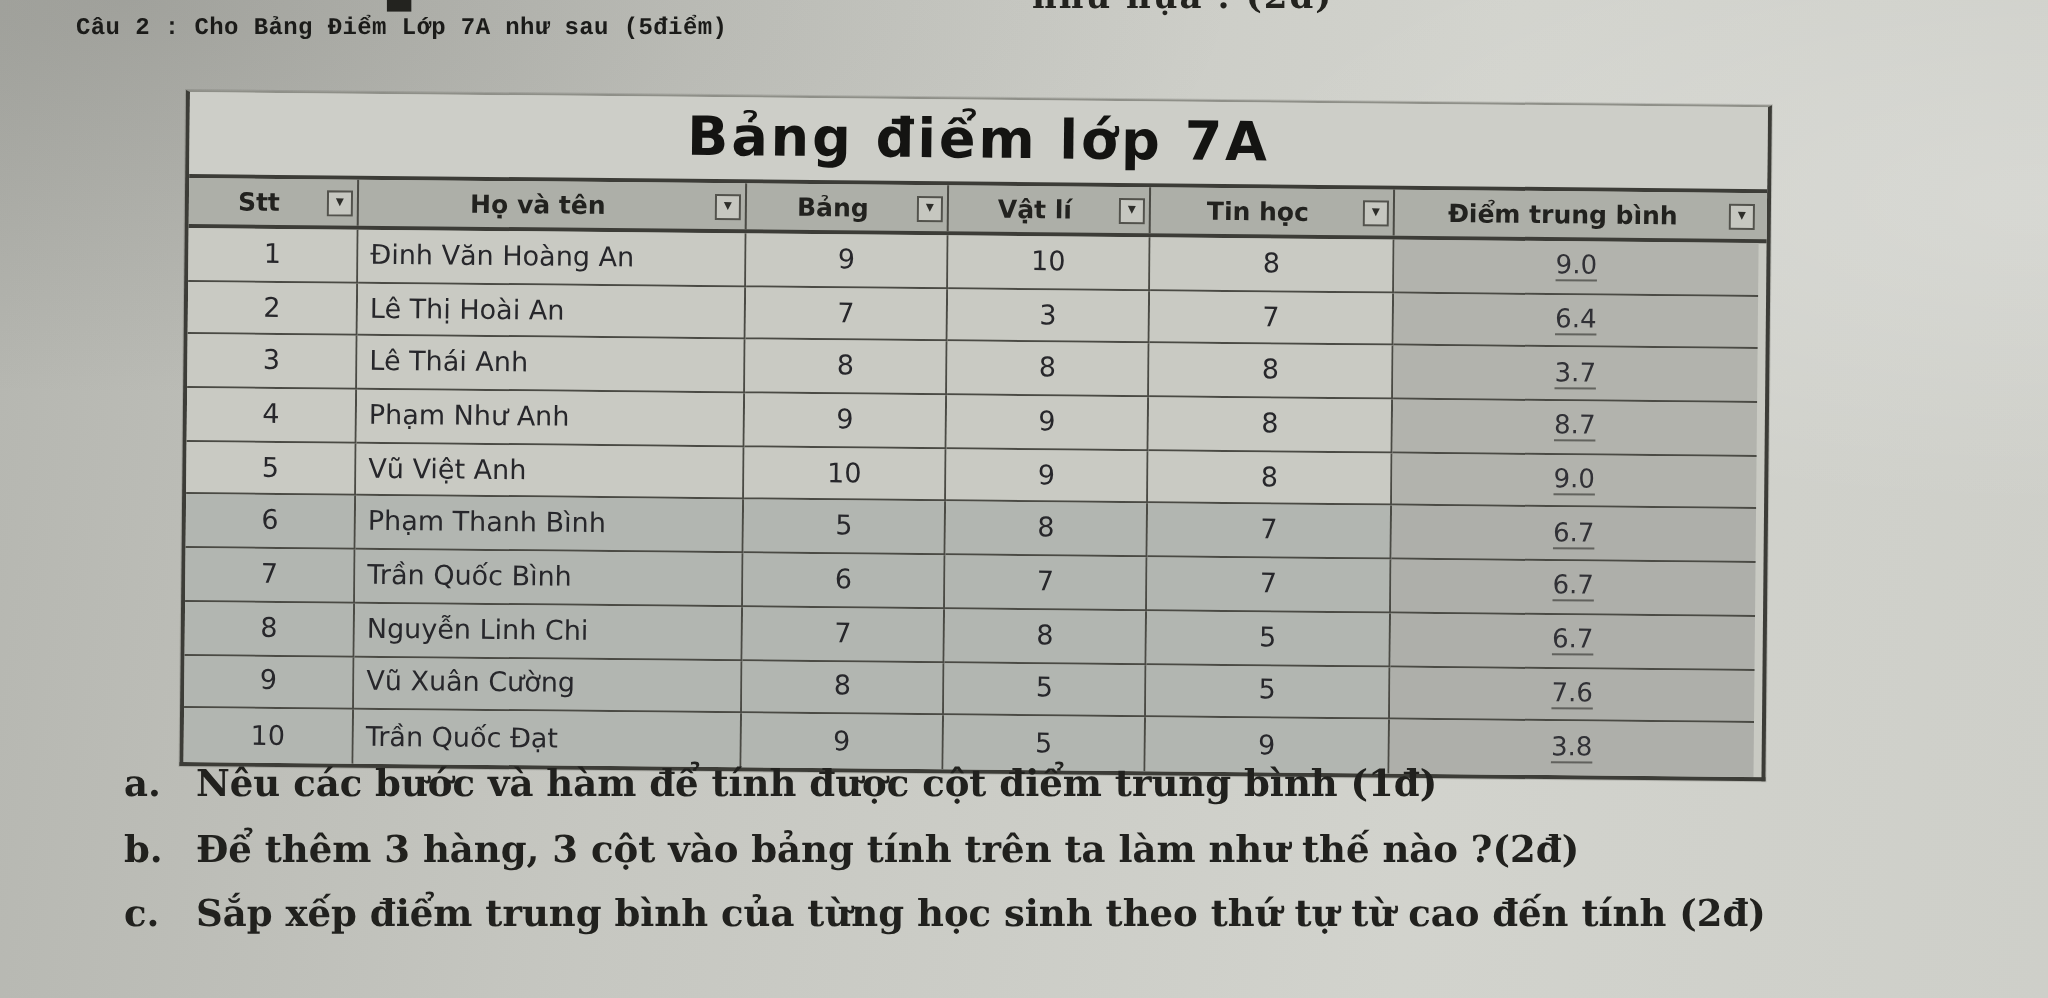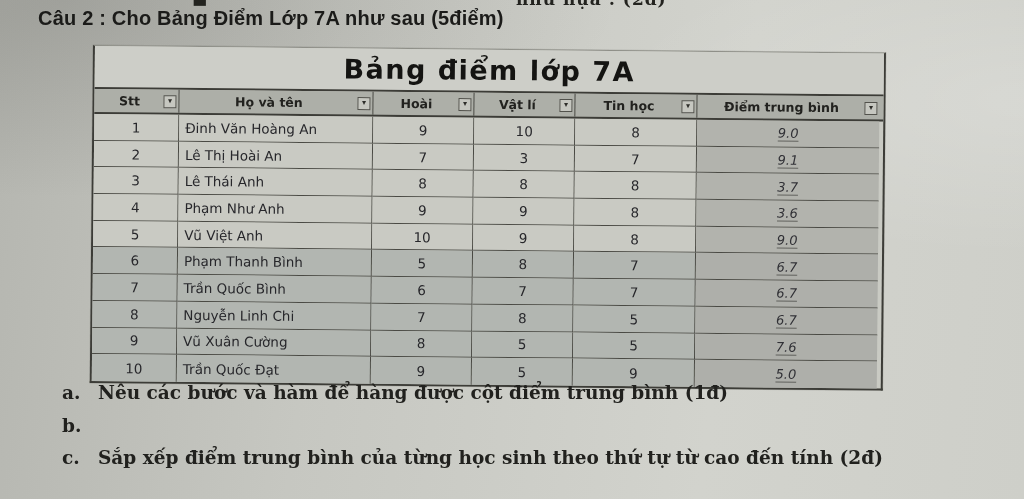--- a/index.html
+++ b/index.html
@@ -18,22 +18,22 @@
   }
   
   .frag{position:absolute;top:0;overflow:hidden;color:#23231f;font-weight:bold;
         font-family:"DejaVu Serif","Liberation Serif",serif;}
   .frag-1{left:192px;height:7px;width:26px;font-size:16px;}
   .frag-1 span{display:block;margin-top:-8px;}
   .frag-2{left:516px;height:9px;width:250px;font-size:17px;letter-spacing:1px;}
   .frag-2 span{display:block;margin-top:-11px;}
   .heading{
     position:absolute;left:38px;top:7px;
-    font-family:Liberation Sans, sans-serif;
-    font-weight:bold;font-size:20px;color:#1b1b19;letter-spacing:0.2px;
+    font-family:Liberation Mono, monospace;
+    font-weight:bold;font-size:12px;color:#1b1b19;letter-spacing:0.2px;
     white-space:nowrap;
   }
   
   .sheet{
     position:absolute;left:93px;top:45px;width:789px;
     transform:rotate(0.55deg);transform-origin:0 0;
     border:2px solid #3c3c37;border-top:1px solid rgba(70,70,64,0.45);
     background:#c9cac3;
     box-shadow:0 0 0 0.5px rgba(80,80,75,0.2);
   }
@@ -58,21 +58,21 @@
   }
   .trow{height:26.7px;}
   .cell{
     display:flex;align-items:center;justify-content:center;
     border-right:1px solid #4a4a44;border-bottom:1px solid #4a4a44;
     font-size:13.5px;color:#27272b;background:#c9cac3;overflow:hidden;white-space:nowrap;
   }
   .cell.name{justify-content:flex-start;padding-left:6px;}
   .cell.dtb{background:#b2b3ad;border-right:none;font-size:13px;color:#313136;}
   .cell.dtb .u{text-decoration:underline;text-underline-offset:3px;
-               text-decoration-color:rgba(45,45,42,0.6);text-decoration-thickness:1px;font-style:italic;}
+               text-decoration-color:rgba(45,45,42,0.6);text-decoration-thickness:1px;}
   .trow.shaded .cell{background:#b2b6b1;}
   .trow.shaded .cell.dtb{background:#aeafaa;}
   .trow:last-child .cell{border-bottom:none;}
   
   .questions{
     position:absolute;left:62px;top:382px;
     font-family:"DejaVu Serif","Liberation Serif",serif;
     font-weight:600;color:#21211e;font-size:18.5px;
   }
   .q-line{display:flex;margin-bottom:11.5px;white-space:nowrap;}
@@ -98,21 +98,21 @@
     <div class="hrow">
       <div class="hcell">
         <span>Stt</span>
         <span class="filter-btn">▾</span>
       </div>
       <div class="hcell">
         <span>Họ và tên</span>
         <span class="filter-btn">▾</span>
       </div>
       <div class="hcell">
-        <span>Hoài</span>
+        <span>Bảng</span>
         <span class="filter-btn">▾</span>
       </div>
       <div class="hcell">
         <span>Vật lí</span>
         <span class="filter-btn">▾</span>
       </div>
       <div class="hcell">
         <span>Tin học</span>
         <span class="filter-btn">▾</span>
       </div>
@@ -133,41 +133,41 @@
             <span class="u">9.0</span>
           </div>
         </div>
         <div class="trow">
           <div class="cell">2</div>
           <div class="cell name">Lê Thị Hoài An</div>
           <div class="cell">7</div>
           <div class="cell">3</div>
           <div class="cell">7</div>
           <div class="cell dtb">
-            <span class="u">9.1</span>
+            <span class="u">6.4</span>
           </div>
         </div>
         <div class="trow">
           <div class="cell">3</div>
           <div class="cell name">Lê Thái Anh</div>
           <div class="cell">8</div>
           <div class="cell">8</div>
           <div class="cell">8</div>
           <div class="cell dtb">
             <span class="u">3.7</span>
           </div>
         </div>
         <div class="trow">
           <div class="cell">4</div>
           <div class="cell name">Phạm Như Anh</div>
           <div class="cell">9</div>
           <div class="cell">9</div>
           <div class="cell">8</div>
           <div class="cell dtb">
-            <span class="u">3.6</span>
+            <span class="u">8.7</span>
           </div>
         </div>
         <div class="trow">
           <div class="cell">5</div>
           <div class="cell name">Vũ Việt Anh</div>
           <div class="cell">10</div>
           <div class="cell">9</div>
           <div class="cell">8</div>
           <div class="cell dtb">
             <span class="u">9.0</span>
@@ -213,33 +213,34 @@
             <span class="u">7.6</span>
           </div>
         </div>
         <div class="trow shaded">
           <div class="cell">10</div>
           <div class="cell name">Trần Quốc Đạt</div>
           <div class="cell">9</div>
           <div class="cell">5</div>
           <div class="cell">9</div>
           <div class="cell dtb">
-            <span class="u">5.0</span>
+            <span class="u">3.8</span>
           </div>
         </div>
       </div>
   </div>
 
   <div class="questions">
     <div class="q-line">
       <span class="q-label">a.</span>
-      <span class="q-text">Nêu các bước và hàm để hàng được cột điểm trung bình (1đ)</span>
+      <span class="q-text">Nêu các bước và hàm để tính được cột điểm trung bình (1đ)</span>
     </div>
     <div class="q-line">
       <span class="q-label">b.</span>
+      <span class="q-text">Để thêm 3 hàng, 3 cột vào bảng tính trên ta làm như thế nào ?(2đ)</span>
     </div>
     <div class="q-line">
       <span class="q-label">c.</span>
       <span class="q-text">Sắp xếp điểm trung bình của từng học sinh theo thứ tự từ cao đến tính (2đ)</span>
     </div>
   </div>
 
 </div>
 
 </body></html>

